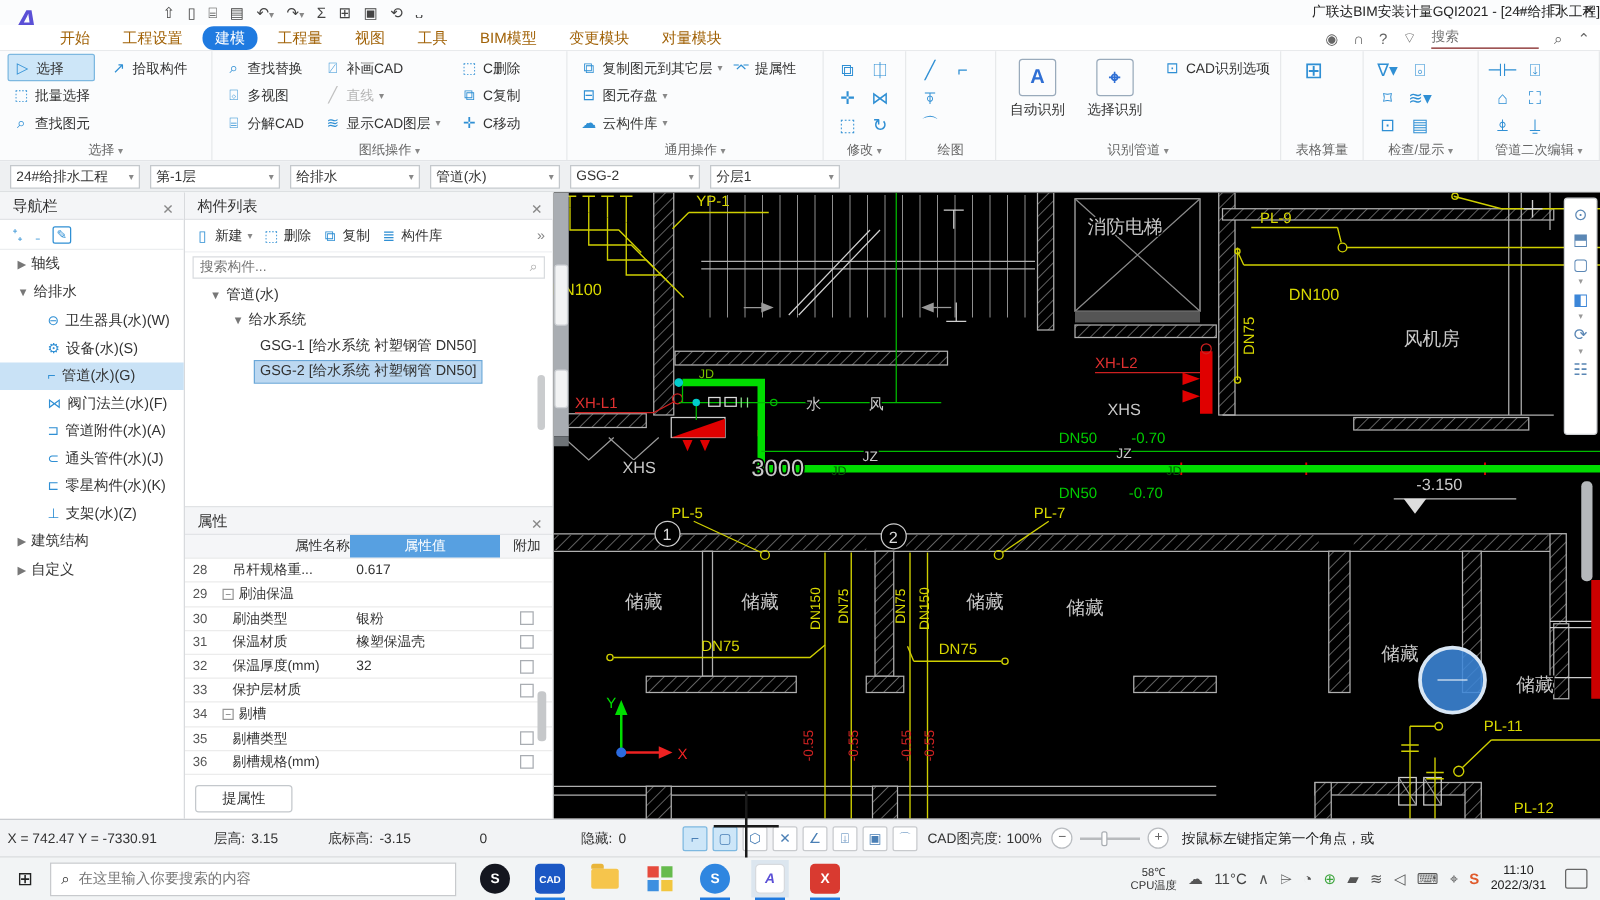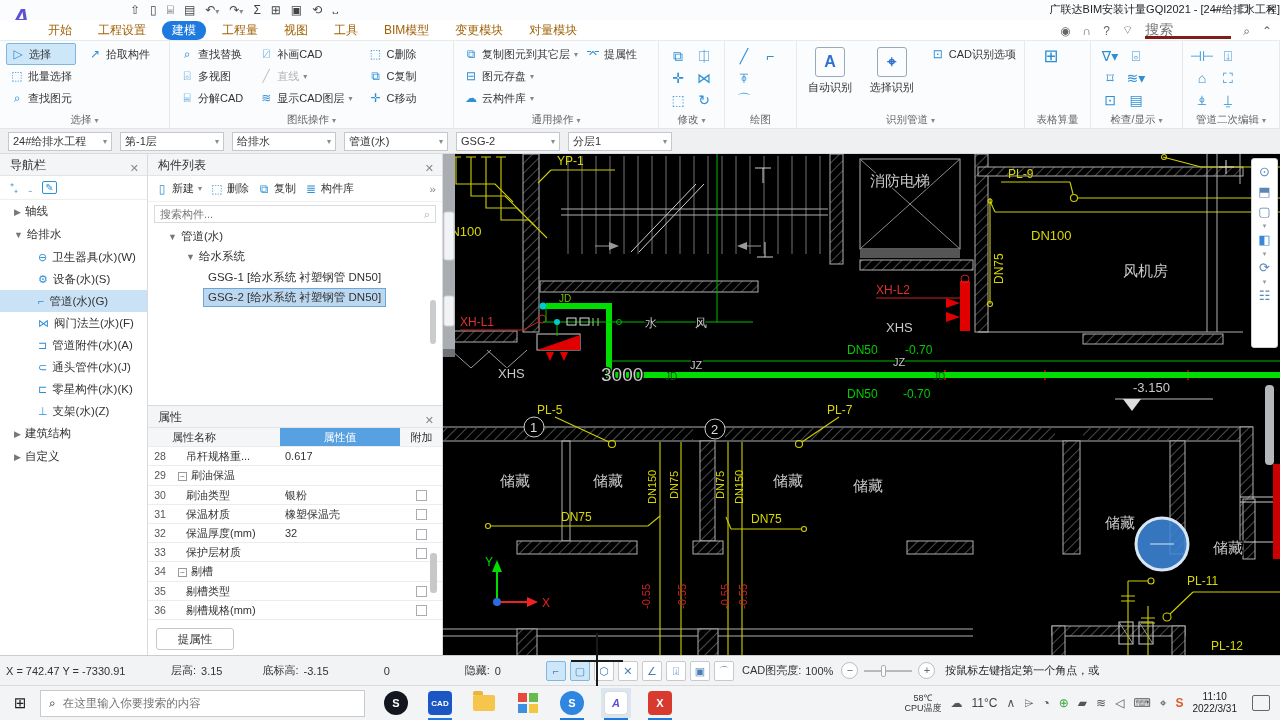--- a/index.html
+++ b/index.html
@@ -13,21 +13,21 @@
   .qat span{cursor:default}
   .wintitle{position:absolute;left:0;right:0;top:2px;text-align:right;font-size:11px;color:#222}
   .winctl{position:absolute;right:4px;top:0;display:flex;gap:18px;font-size:11px;color:#333;line-height:18px}
 
   
   .tabrow{position:absolute;top:20px;left:0;right:0;height:21px;background:#fff;border-bottom:1px solid #e8eaec}
   .tabs{position:absolute;left:38px;top:0;display:flex;gap:6px;height:21px;align-items:center}
   .tab{padding:1px 10px;font-size:12px;color:#a16207;white-space:nowrap}
   .tab.active{background:#1f7ae0;color:#fff;border-radius:9px}
   .tabright{position:absolute;right:8px;top:0;display:flex;gap:12px;align-items:center;height:21px;color:#666;font-size:12px}
-  .minisearch{width:86px;height:16px;border:none;border-bottom:3px solid #7f1d1d;font-size:14px;color:#999;outline:none}
+  .minisearch{width:86px;height:16px;border:none;border-bottom:1px solid #7f1d1d;font-size:11px;color:#999;outline:none}
 
   
   .ribbon{position:absolute;top:41px;left:0;right:0;height:88px;background:#fbfcfd;border-bottom:1px solid #e3e5e8;display:flex}
   .rgroup{position:relative;height:100%;padding:2px 4px 16px 6px;display:flex;gap:8px;border-right:1px solid #e7e9eb}
   .rlabel{position:absolute;bottom:1px;left:0;right:0;text-align:center;font-size:10.5px;color:#666;white-space:nowrap}
   .rcol{display:flex;flex-direction:column}
   .rbtn{display:flex;align-items:center;gap:4px;height:22px;padding:0 4px;font-size:11px;color:#333;white-space:nowrap;border-radius:2px}
   .rbtn.sel{background:#cde6f8;border:1px solid #7db8e0}
   .rbtn.dis{color:#b5b5b5}
   .ric{color:#2f8fd4;font-size:12px;width:14px;text-align:center}
@@ -70,21 +70,21 @@
   .citem{height:17px;line-height:17px;margin:3px 4px 3px 56px;padding:0 4px;white-space:nowrap;color:#333;width:fit-content}
   .citem.sel{background:#bcd8f1;outline:1px solid #6aa7d8}
   .comp-scroll{position:absolute;right:6px;top:146px;width:6px;height:44px;background:#caccce;border-radius:3px}
 
   .props{position:absolute;top:251px;left:0;right:0;bottom:0;border-top:1px solid #d8dadd}
   .ptable{font-size:11px}
   .prow{display:grid;grid-template-columns:24px 108px 120px 43px;height:19.2px;line-height:19.2px;border-bottom:1px solid #ececec}
   .prow div{overflow:hidden;white-space:nowrap}
   .phead{background:#f5f6f8;color:#333}
   .phead .pv{background:#57a0e1;color:#fff;text-align:center}
-  .phead .pn{text-align:left}
+  .phead .pn{text-align:right}
   .phead .pe{text-align:center}
   .pno{color:#555;text-align:center;font-size:10.5px}
   .pname{padding-left:14px;color:#333}
   .pname.grp{padding-left:6px}
   .pname .minus{display:inline-block;width:9px;height:9px;border:1px solid #999;line-height:7px;text-align:center;font-size:8px;color:#666;margin-right:4px;background:#fff}
   .pval{padding-left:5px;color:#333}
   .pe{text-align:center}
   .cb{display:inline-block;width:11px;height:11px;border:1px solid #a9adb2;vertical-align:middle;background:#fff}
   .prop-scroll{position:absolute;right:5px;top:147px;width:7px;height:40px;background:#c6c8ca;border-radius:3px}
   .extractbtn{position:absolute;left:8px;bottom:5px;width:78px;height:22px;border:1px solid #c4c8cc;background:#fff;border-radius:3px;text-align:center;line-height:21px;font-size:11.5px;color:#333}

